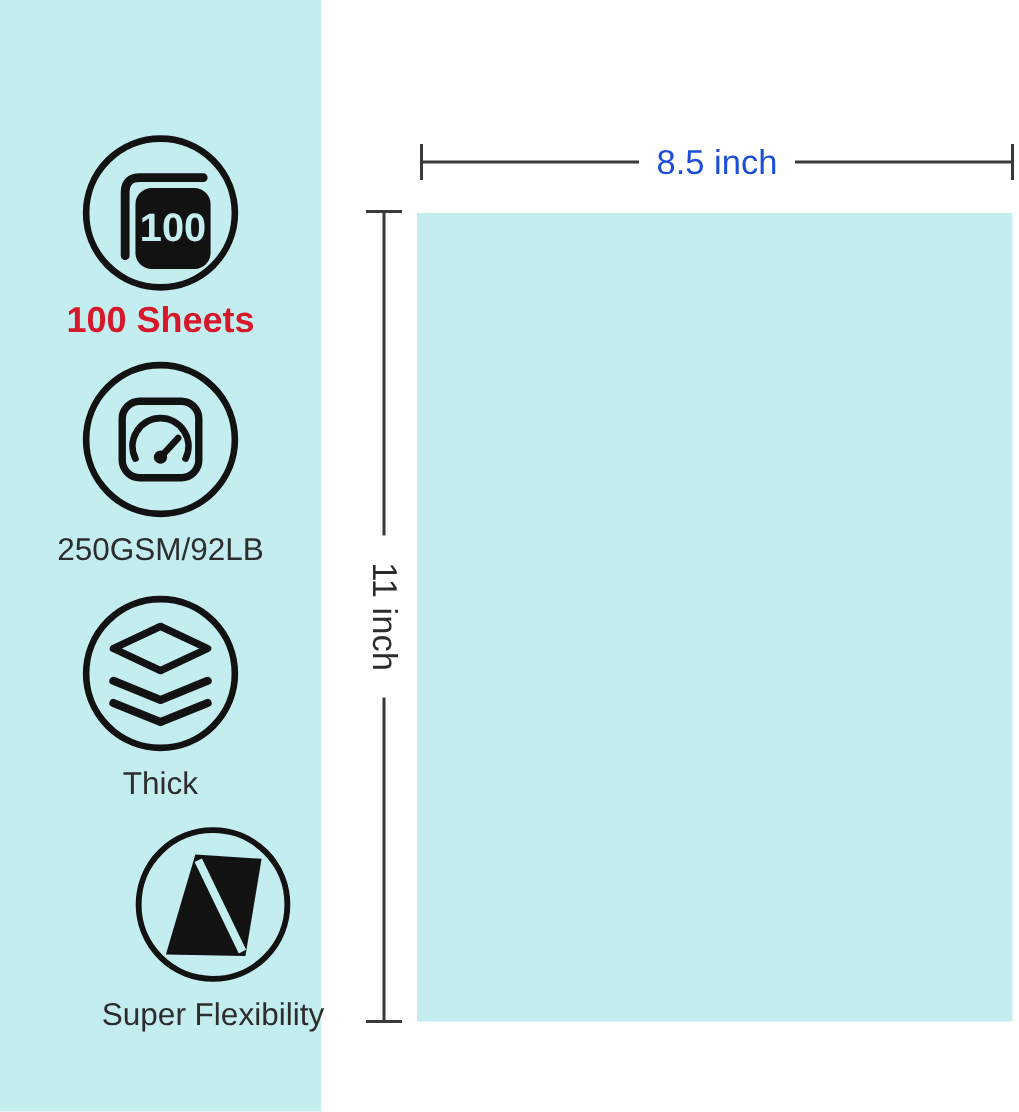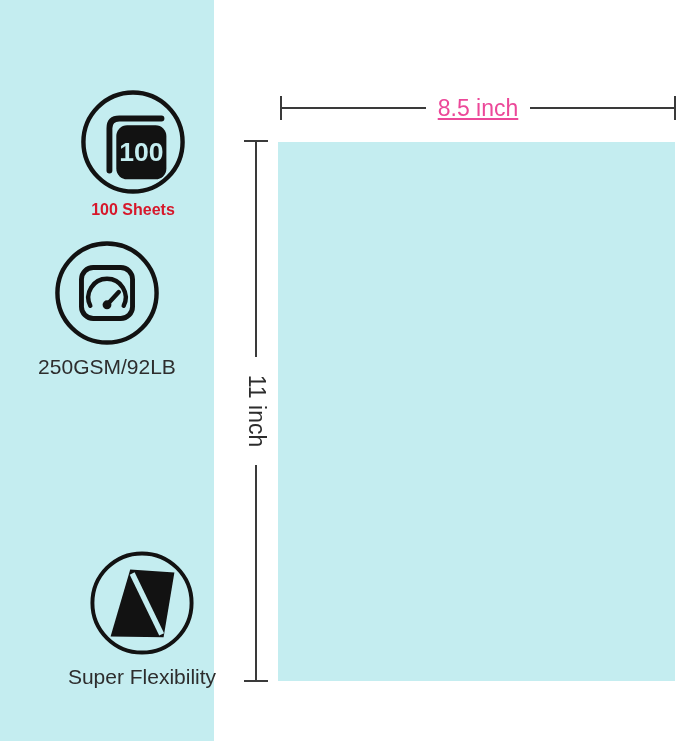--- a/index.html
+++ b/index.html
@@ -23,23 +23,23 @@
   }
   .feature .icon-wrap { width: 108px; height: 108px; }
   .feature .icon-wrap svg { width: 108px; height: 108px; display: block; }
   .caption {
     margin-top: 8px;
     font-size: 21px; line-height: 1.1;
     color: #2d2d2d;
     white-space: nowrap;
     text-align: center;
   }
-  .caption.red { color: #d6182b; font-weight: bold; font-size: 16px; margin-top: 5px; }
+  .caption.red { color: #d6182b; font-weight: bold; font-size: 24px; margin-top: 5px; }
 
-  .f1 { top: 88px; padding-left: 26px; }
+  .f1 { top: 88px; }
   .f2 { top: 239px; align-items: center; }
   .f3 { top: 395px; }
   .f4 { top: 549px; padding-left: 35px; }
 
   
   .paper {
     position: absolute; left: 278px; top: 142px;
     width: 397px; height: 539px;
     background: #c4edf0;
   }
@@ -48,21 +48,21 @@
   .dim-h {
     position: absolute; left: 280px; top: 96px;
     width: 396px; height: 24px;
     display: flex; align-items: center;
   }
   .tick-v { width: 2px; height: 24px; background: #3a3a3a; flex: none; }
   .seg-h  { flex: 1; height: 2px; background: #3a3a3a; }
   .dim-label {
     padding: 0 12px;
     font-size: 23px; line-height: 1;
-    color: #ec4899; white-space: nowrap; text-decoration: underline;
+    color: #1d4ed8; white-space: nowrap;
   }
 
   
   .dim-v {
     position: absolute; left: 244px; top: 140px;
     width: 24px; height: 542px;
     display: flex; flex-direction: column; align-items: center;
   }
   .tick-h { height: 2px; width: 24px; background: #3a3a3a; flex: none; }
   .seg-v  { flex: 1; width: 2px; background: #3a3a3a; }
@@ -99,20 +99,31 @@
           <circle cx="55" cy="55" r="50.5" fill="none" stroke="#121212" stroke-width="4.5"></circle>
           <rect x="29" y="29" width="52" height="52" rx="12" fill="none" stroke="#121212" stroke-width="5"></rect>
           <path d="M38 68 A 19 19 0 1 1 72 68" fill="none" stroke="#121212" stroke-width="4.5" stroke-linecap="round"></path>
           <line x1="55" y1="67" x2="67" y2="54" stroke="#121212" stroke-width="4.5" stroke-linecap="round"></line>
           <circle cx="55" cy="67" r="4.5" fill="#121212"></circle>
         </svg>
       </div>
       <div class="caption">250GSM/92LB</div>
     </div>
 
+    <div class="feature f3">
+      <div class="icon-wrap">
+        <svg viewBox="0 0 110 110">
+          <circle cx="55" cy="55" r="50.5" fill="none" stroke="#121212" stroke-width="4.5"></circle>
+          <path d="M23 38 L55 23 L87 38 L55 53 Z" fill="none" stroke="#121212" stroke-width="5" stroke-linejoin="round"></path>
+          <path d="M23 60 L55 73 L87 60" fill="none" stroke="#121212" stroke-width="5.5" stroke-linecap="round" stroke-linejoin="round"></path>
+          <path d="M23 75 L55 88 L87 75" fill="none" stroke="#121212" stroke-width="5.5" stroke-linecap="round" stroke-linejoin="round"></path>
+        </svg>
+      </div>
+      <div class="caption">Thick</div>
+    </div>
 
     <div class="feature f4">
       <div class="icon-wrap">
         <svg viewBox="0 0 110 110">
           <circle cx="55" cy="55" r="50.5" fill="none" stroke="#121212" stroke-width="4"></circle>
           <polygon points="43,21 88,24 77,90 23,89" fill="#121212"></polygon>
           <line x1="45" y1="25" x2="75" y2="87" stroke="#c4edf0" stroke-width="5.5"></line>
         </svg>
       </div>
       <div class="caption">Super Flexibility</div>

